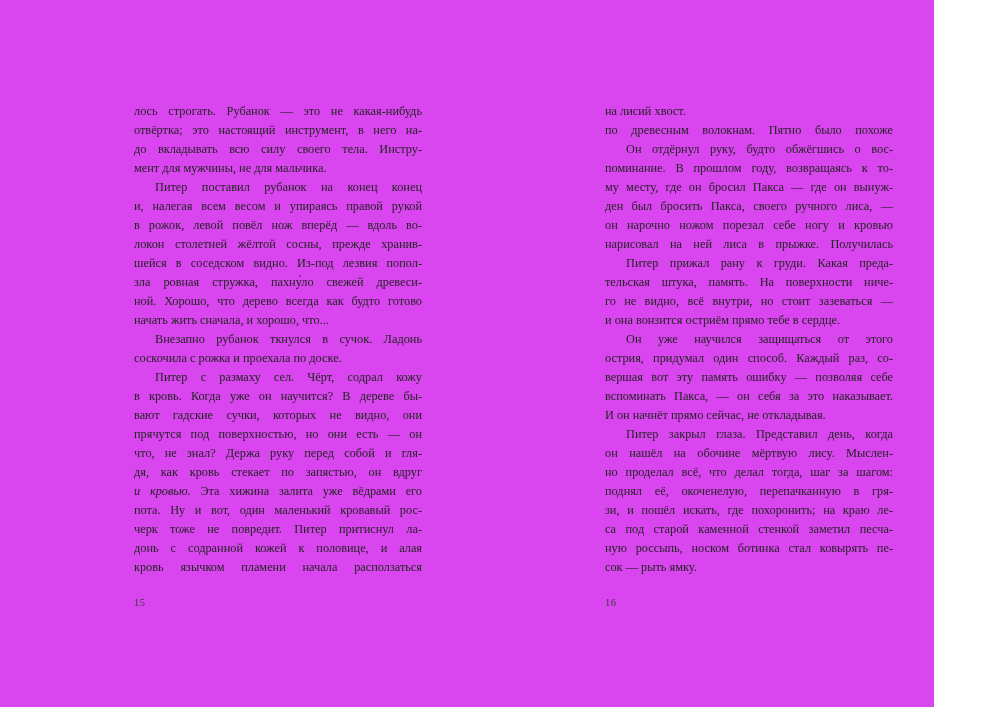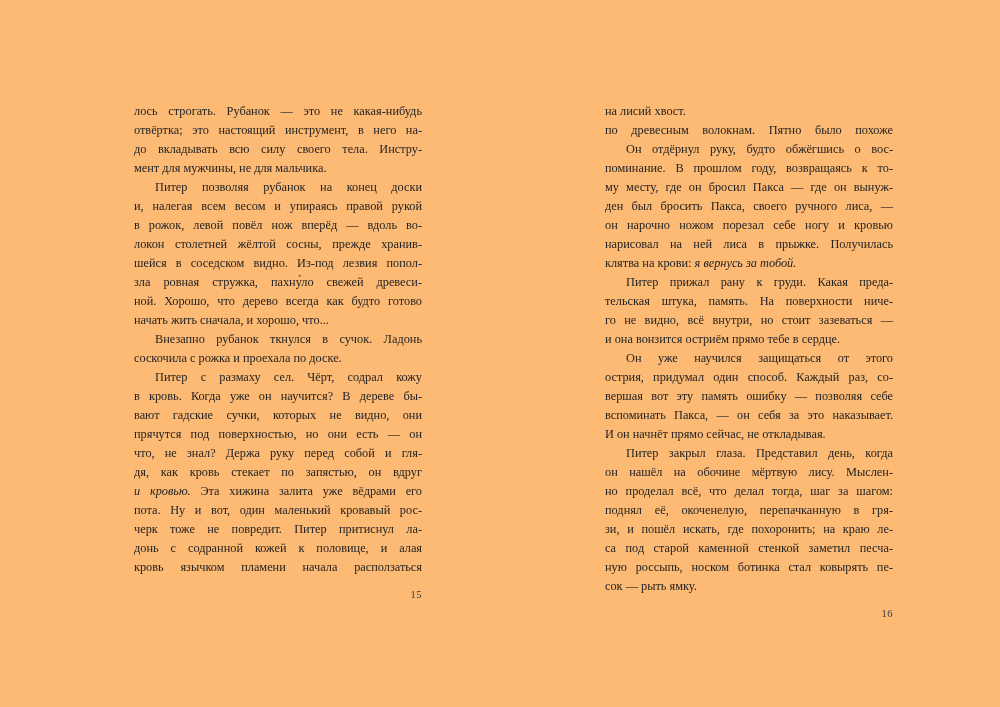--- a/index.html
+++ b/index.html
@@ -9,23 +9,24 @@
   body {
     width: 1000px;
     height: 707px;
     background: #ffffff;
     font-family: "Liberation Serif", "DejaVu Serif", serif;
     color: #242424;
     overflow: hidden;
   }
   .spread {
     position: relative;
-    width: 1000px;
+    width: 898px;
     height: 707px;
-    background: #fdba74;
+    background: #d946ef;
+    padding-left: 36px;
   }
   .page {
     position: absolute;
     top: 102px;
     width: 288px;
   }
   .page-left  { left: 134px; }
   .page-right { left: 605px; }
   .text-block { width: 288px; }
   .line {
@@ -36,40 +37,40 @@
     font-size: 12.3px;
     white-space: nowrap;
     text-align: justify;
     text-align-last: justify;
     text-rendering: optimizeLegibility;
   }
   .line.indent { padding-left: 21px; }
   .line.last   { text-align-last: left; }
   .line i { font-style: italic; }
   .page-number {
-    margin-top: 12px;
+    margin-top: 20px;
     width: 288px;
-    text-align: right;
+    text-align: left;
     font-size: 10.5px;
     letter-spacing: 0.5px;
     color: #3a3a3a;
   }
 </style>
 </head>
 <body>
 
 <div class="spread">
 
   <section class="page page-left">
     <div class="text-block">
         <div class="line">лось строгать. Рубанок — это не какая-нибудь</div>
         <div class="line">отвёртка; это настоящий инструмент, в него на-</div>
         <div class="line">до вкладывать всю силу своего тела. Инстру-</div>
         <div class="line last">мент для мужчины, не для мальчика.</div>
-        <div class="line indent">Питер позволяя рубанок на конец доски</div>
+        <div class="line indent">Питер поставил рубанок на конец конец</div>
         <div class="line">и, налегая всем весом и упираясь правой рукой</div>
         <div class="line">в рожок, левой повёл нож вперёд — вдоль во-</div>
         <div class="line">локон столетней жёлтой сосны, прежде хранив-</div>
         <div class="line">шейся в соседском видно. Из-под лезвия попол-</div>
         <div class="line">зла ровная стружка, пахну́ло свежей древеси-</div>
         <div class="line">ной. Хорошо, что дерево всегда как будто готово</div>
         <div class="line last">начать жить сначала, и хорошо, что...</div>
         <div class="line indent">Внезапно рубанок ткнулся в сучок. Ладонь</div>
         <div class="line last">соскочила с рожка и проехала по доске.</div>
         <div class="line indent">Питер с размаху сел. Чёрт, содрал кожу</div>
@@ -90,21 +91,20 @@
   <section class="page page-right">
     <div class="text-block">
         <div class="line last">на лисий хвост.</div>
         <div class="line">по древесным волокнам. Пятно было похоже</div>
         <div class="line indent">Он отдёрнул руку, будто обжёгшись о вос-</div>
         <div class="line">поминание. В прошлом году, возвращаясь к то-</div>
         <div class="line">му месту, где он бросил Пакса — где он вынуж-</div>
         <div class="line">ден был бросить Пакса, своего ручного лиса, —</div>
         <div class="line">он нарочно ножом порезал себе ногу и кровью</div>
         <div class="line">нарисовал на ней лиса в прыжке. Получилась</div>
-        <div class="line last">клятва на крови: <i>я вернусь за тобой.</i></div>
         <div class="line indent">Питер прижал рану к груди. Какая преда-</div>
         <div class="line">тельская штука, память. На поверхности ниче-</div>
         <div class="line">го не видно, всё внутри, но стоит зазеваться —</div>
         <div class="line last">и она вонзится остриём прямо тебе в сердце.</div>
         <div class="line indent">Он уже научился защищаться от этого</div>
         <div class="line">острия, придумал один способ. Каждый раз, со-</div>
         <div class="line">вершая вот эту память ошибку — позволяя себе</div>
         <div class="line">вспоминать Пакса, — он себя за это наказывает.</div>
         <div class="line last">И он начнёт прямо сейчас, не откладывая.</div>
         <div class="line indent">Питер закрыл глаза. Представил день, когда</div>

